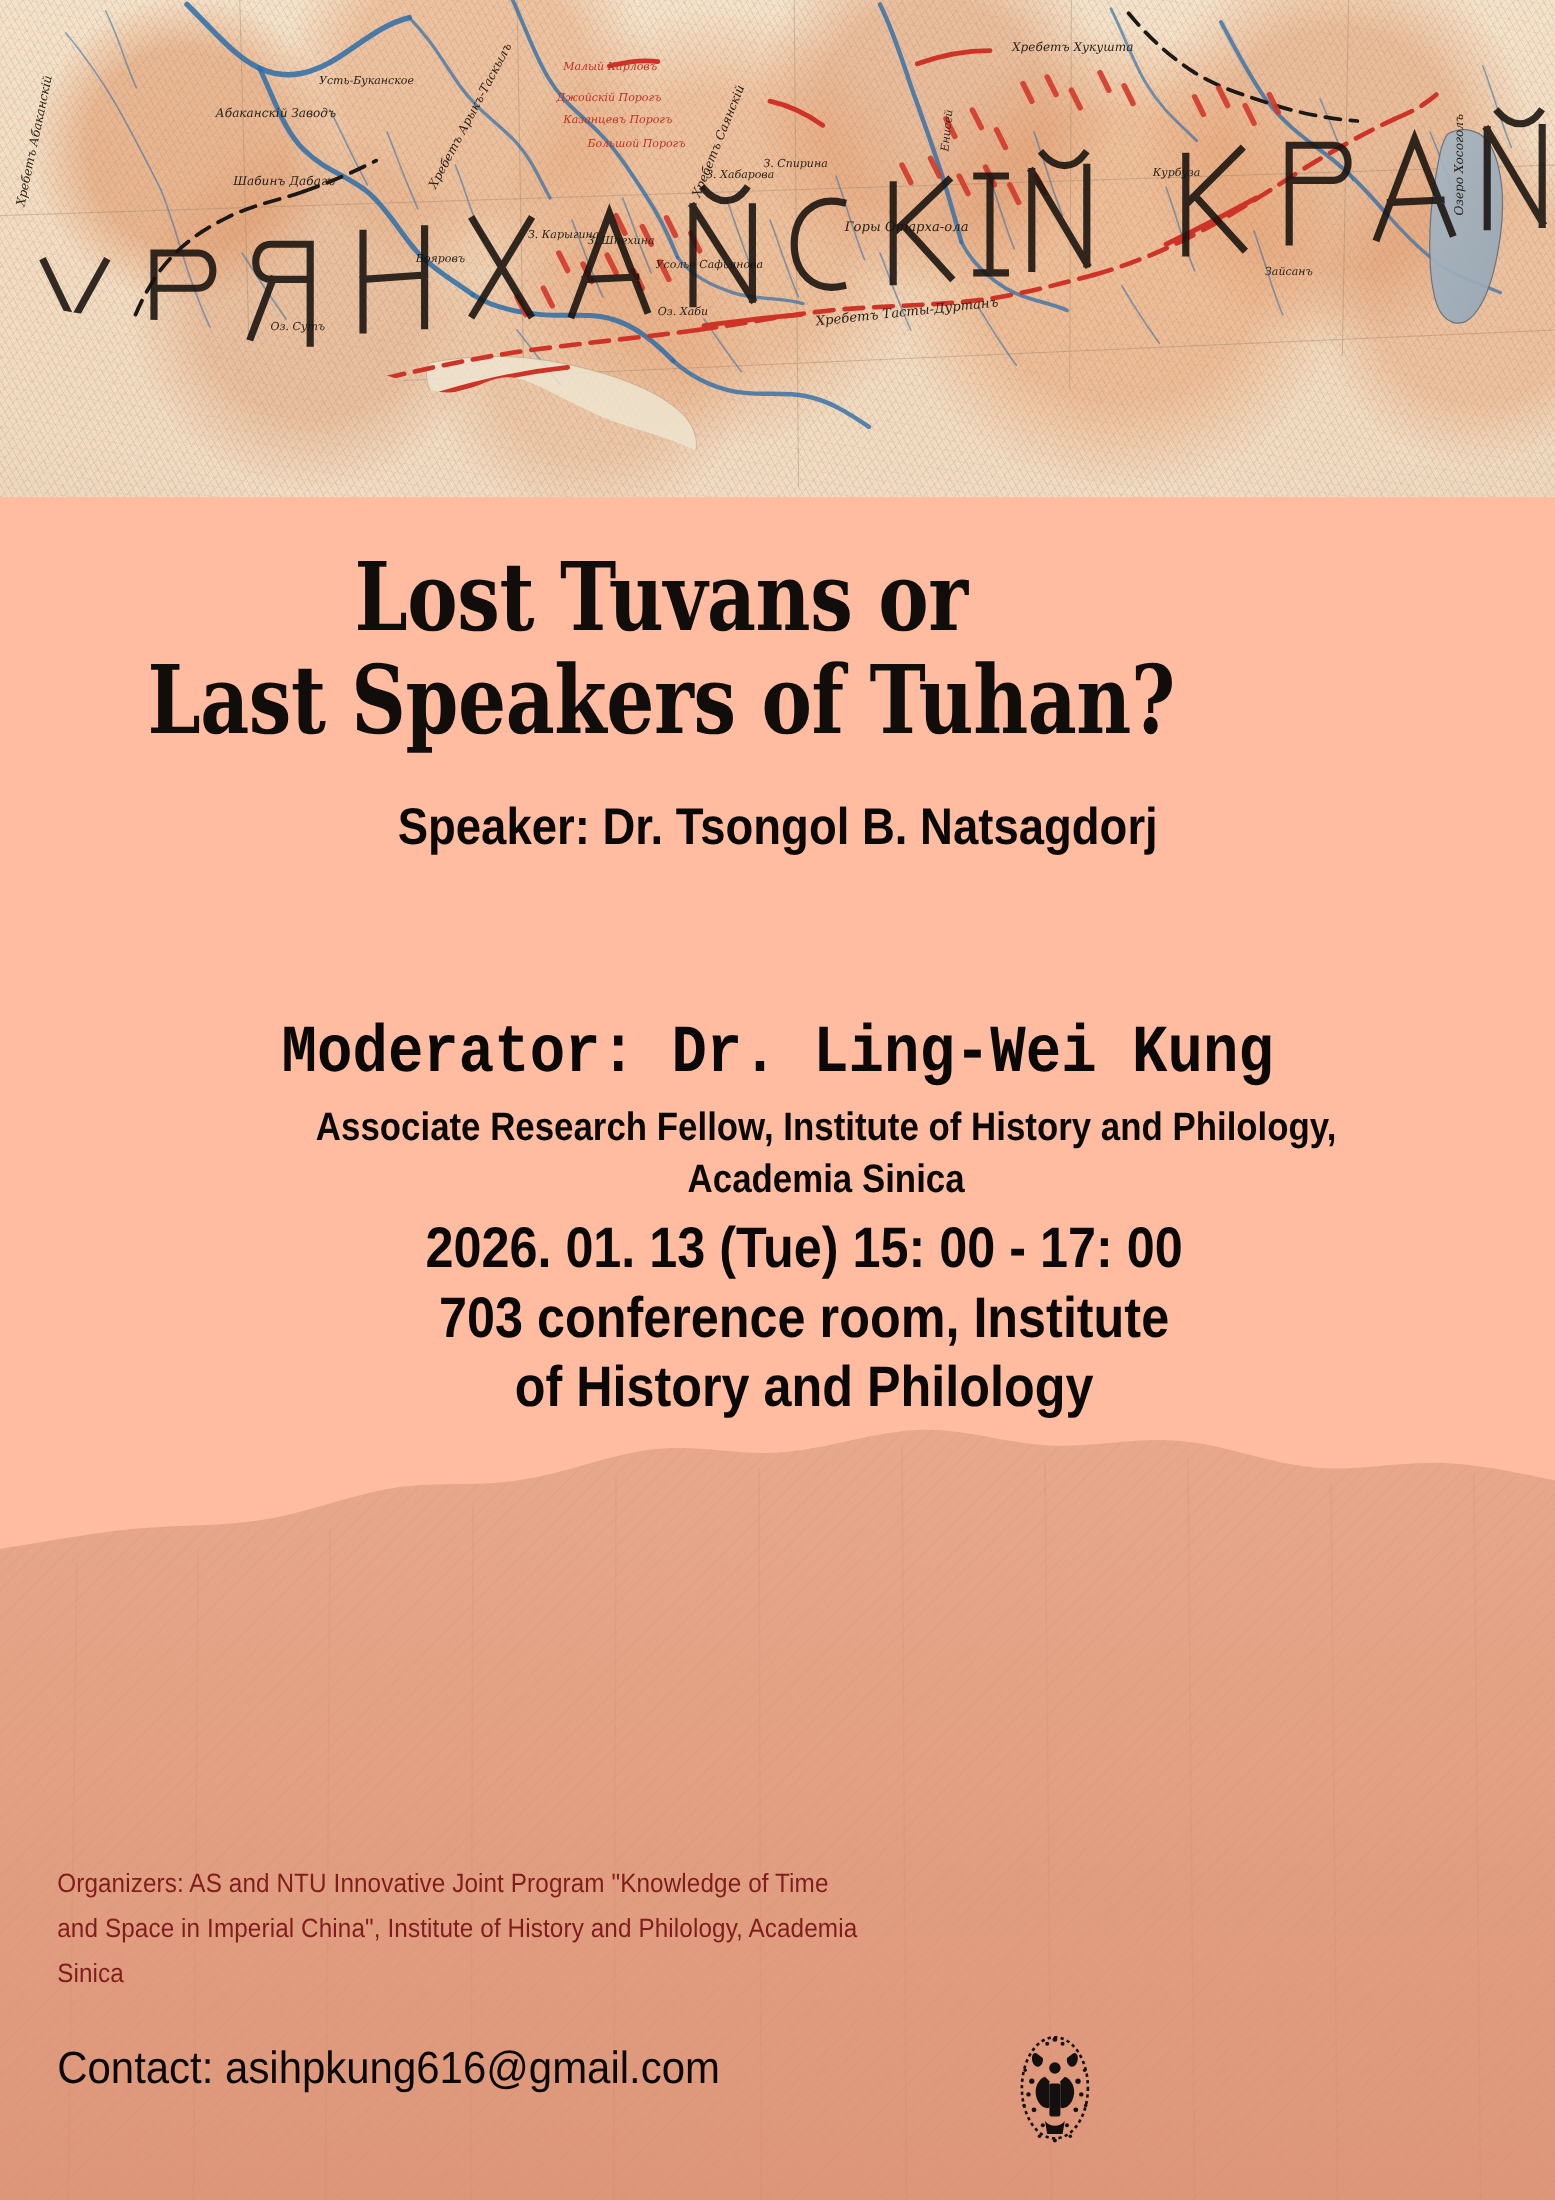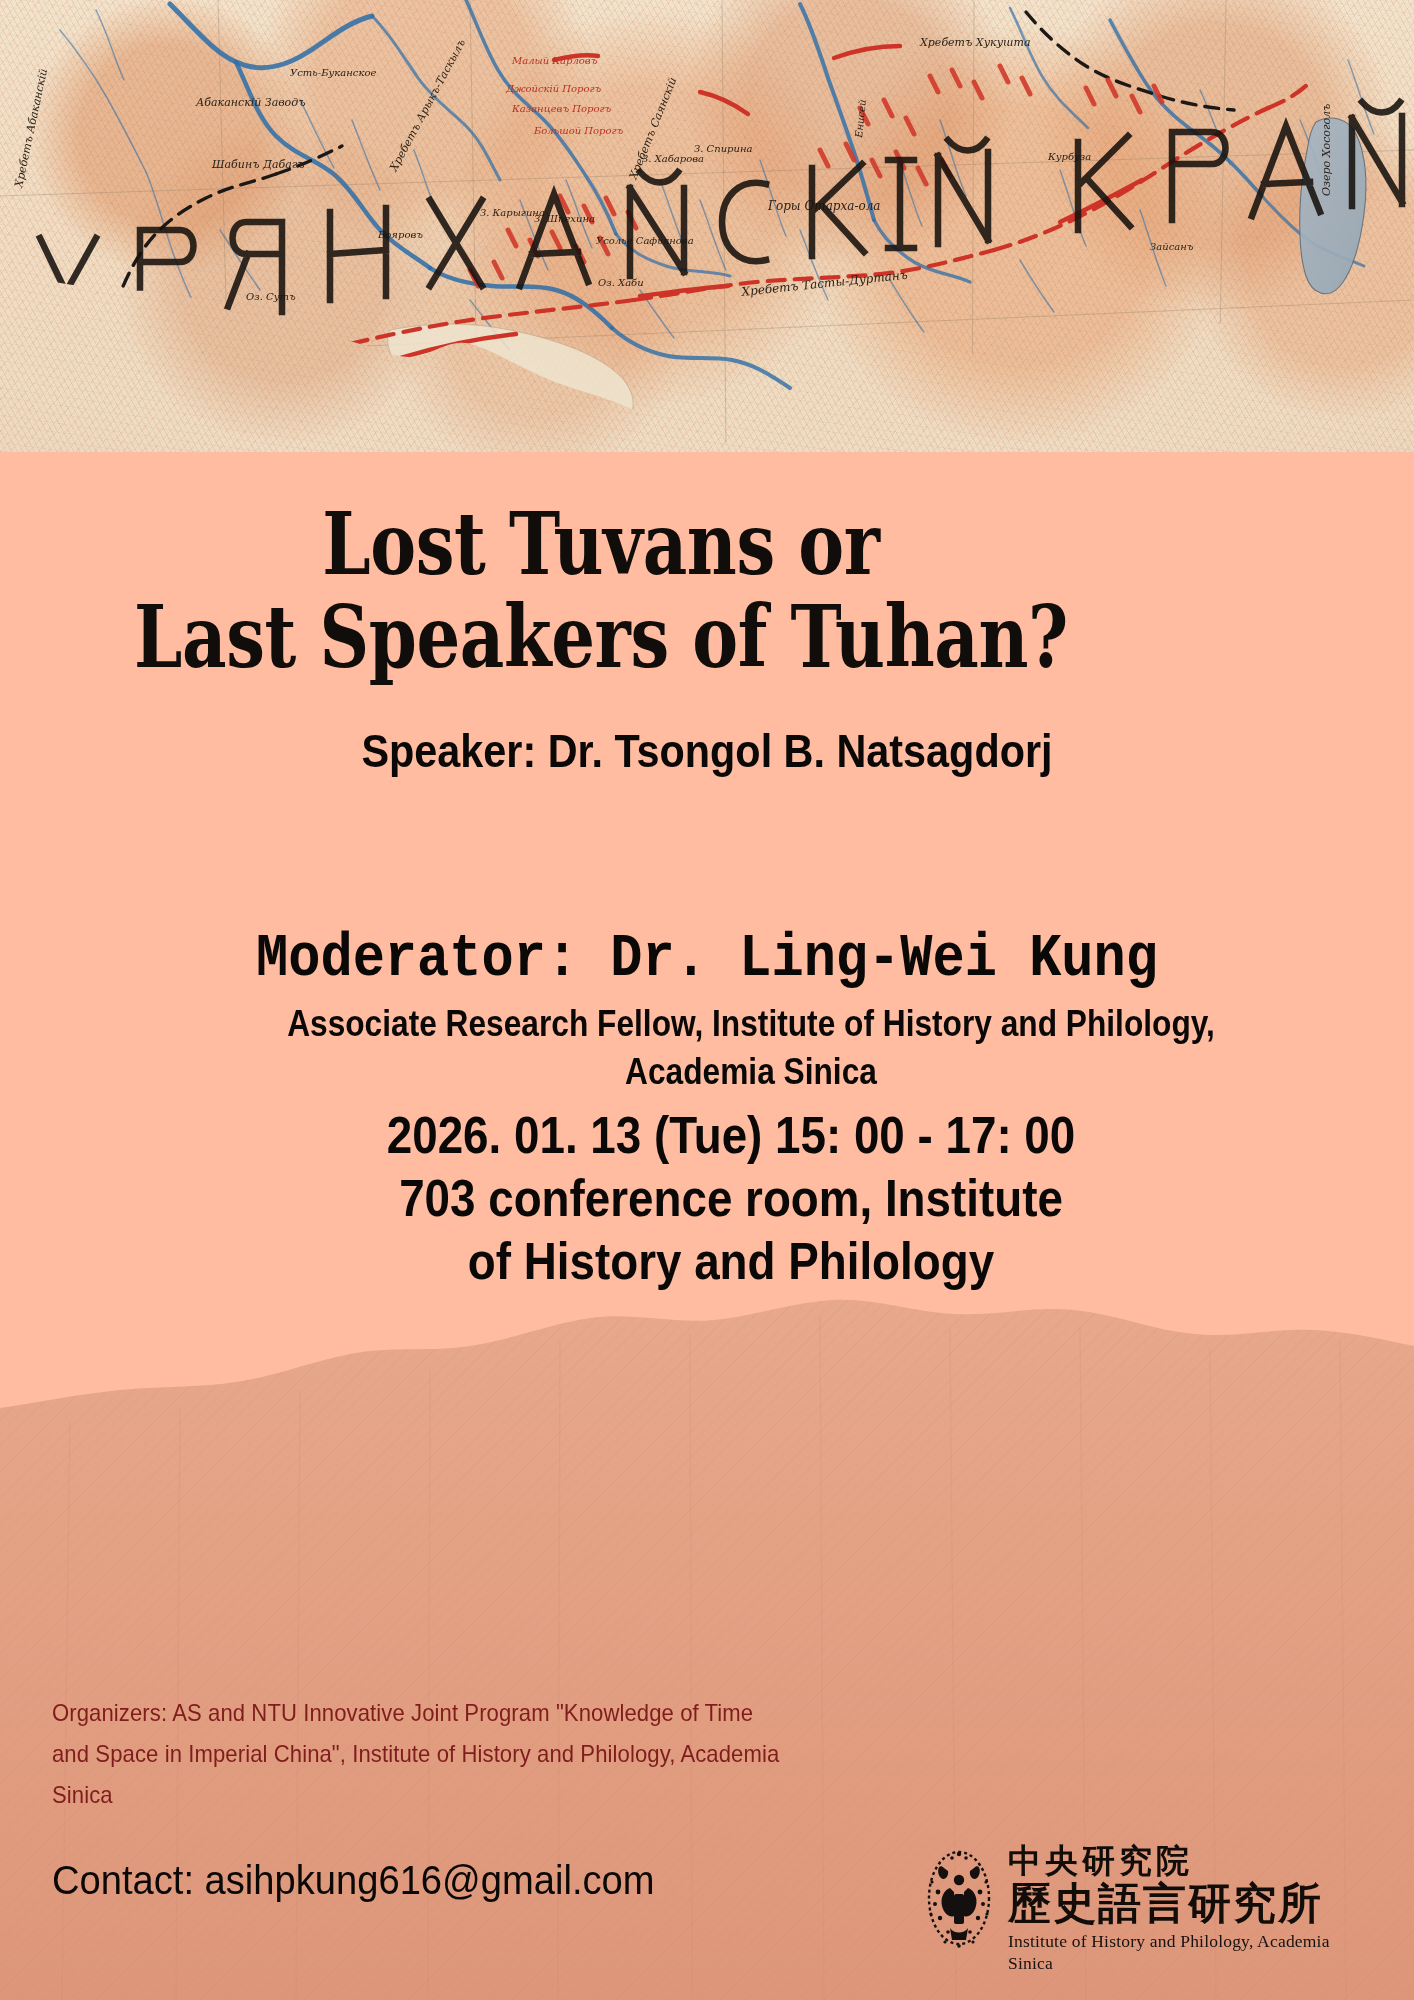--- a/index.html
+++ b/index.html
@@ -526,20 +526,15 @@
         <circle cx="39" cy="10" r="2.2"></circle>
         <circle cx="25" cy="98" r="1.6"></circle>
           <circle cx="53" cy="98" r="1.6"></circle>
         <circle cx="39" cy="102" r="1.8"></circle>
         <circle cx="12" cy="38" r="1.6"></circle>
           <circle cx="66" cy="38" r="1.6"></circle>
         <circle cx="11" cy="70" r="1.6"></circle>
           <circle cx="67" cy="70" r="1.6"></circle>
       </g>
     </svg>
-    <div id="logo-text">
-      <div class="logo-cn" id="logo-cn1">中央研究院</div>
-      <div class="logo-cn" id="logo-cn2">歷史語言研究所</div>
-      <div id="logo-en">Institute of History and Philology, Academia Sinica</div>
-    </div>
   </div>
 
 </div>
 
 </body></html>

